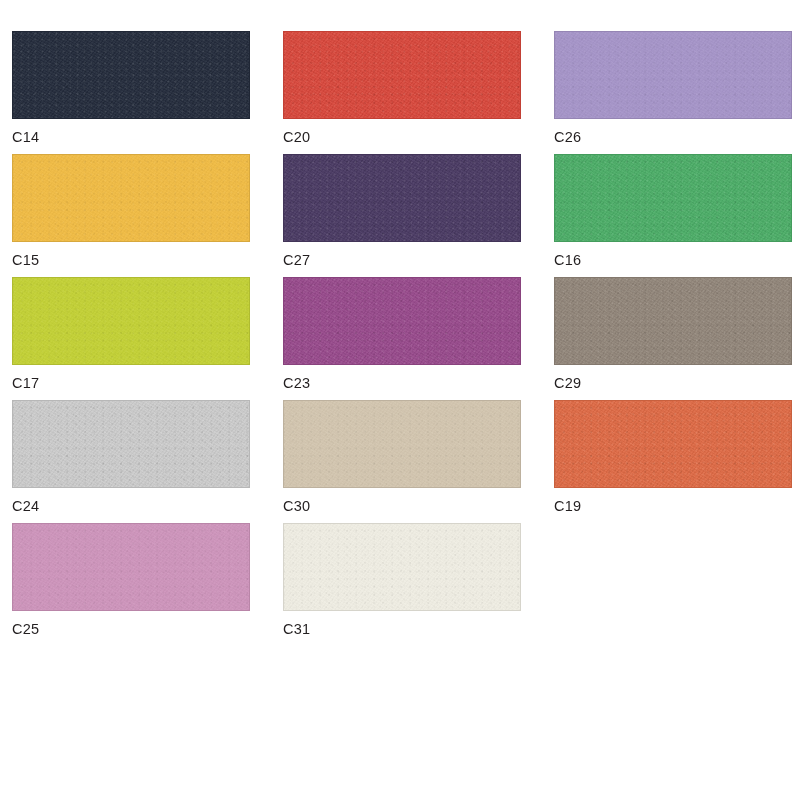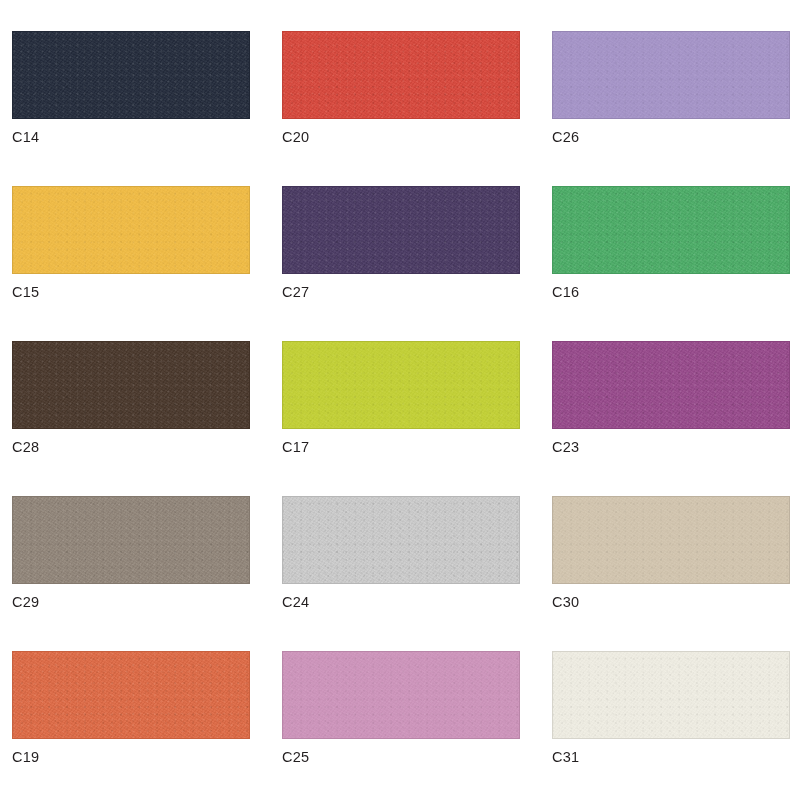--- a/index.html
+++ b/index.html
@@ -21,21 +21,20 @@
     height: 800px;
     box-sizing: border-box;
     padding: 31px 12px 0 12px;
     display: grid;
     grid-template-columns: repeat(3, 238px);
     grid-template-rows: repeat(6, 123px);
     column-gap: 33px;
     row-gap: 0px;
     align-content: start;
     justify-content: start;
-    gap: 32px;
   }
 
   .swatch-cell {
     position: relative;
     width: 238px;
     height: 123px;
   }
 
   .swatch-chip {
     position: relative;
@@ -115,24 +114,20 @@
     </div>
     <div class="swatch-cell">
       <div class="swatch-chip dark-chip" style="background-color: rgb(74, 58, 99);"></div>
       <div class="swatch-label">C27</div>
     </div>
     <div class="swatch-cell">
       <div class="swatch-chip" style="background-color: rgb(76, 174, 104);"></div>
       <div class="swatch-label">C16</div>
     </div>
     <div class="swatch-cell">
-      <div class="swatch-chip dark-chip" style="background-color: rgb(74, 56, 44);"></div>
-      <div class="swatch-label">C28</div>
-    </div>
-    <div class="swatch-cell">
       <div class="swatch-chip light-chip" style="background-color: rgb(195, 209, 55);"></div>
       <div class="swatch-label">C17</div>
     </div>
     <div class="swatch-cell">
       <div class="swatch-chip" style="background-color: rgb(152, 74, 140);"></div>
       <div class="swatch-label">C23</div>
     </div>
     <div class="swatch-cell">
       <div class="swatch-chip" style="background-color: rgb(146, 134, 122);"></div>
       <div class="swatch-label">C29</div>

